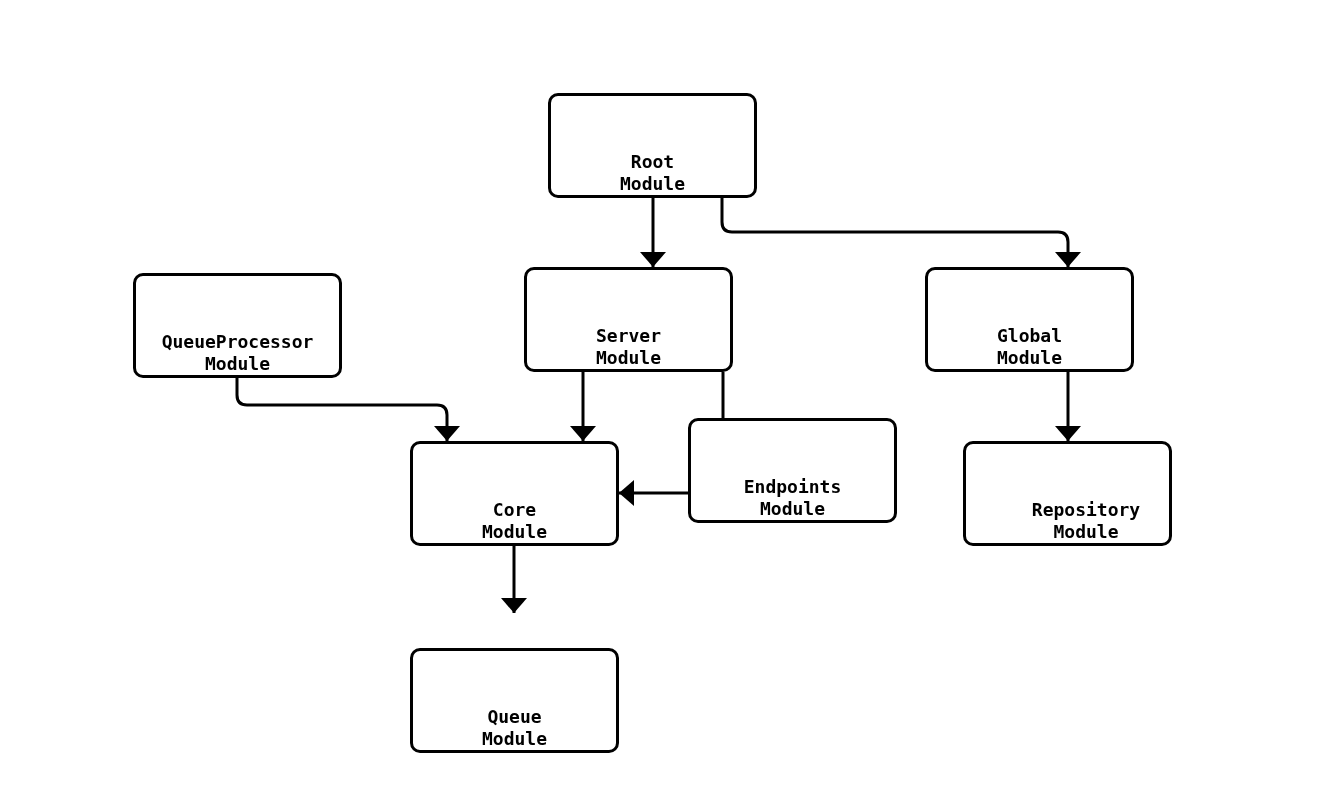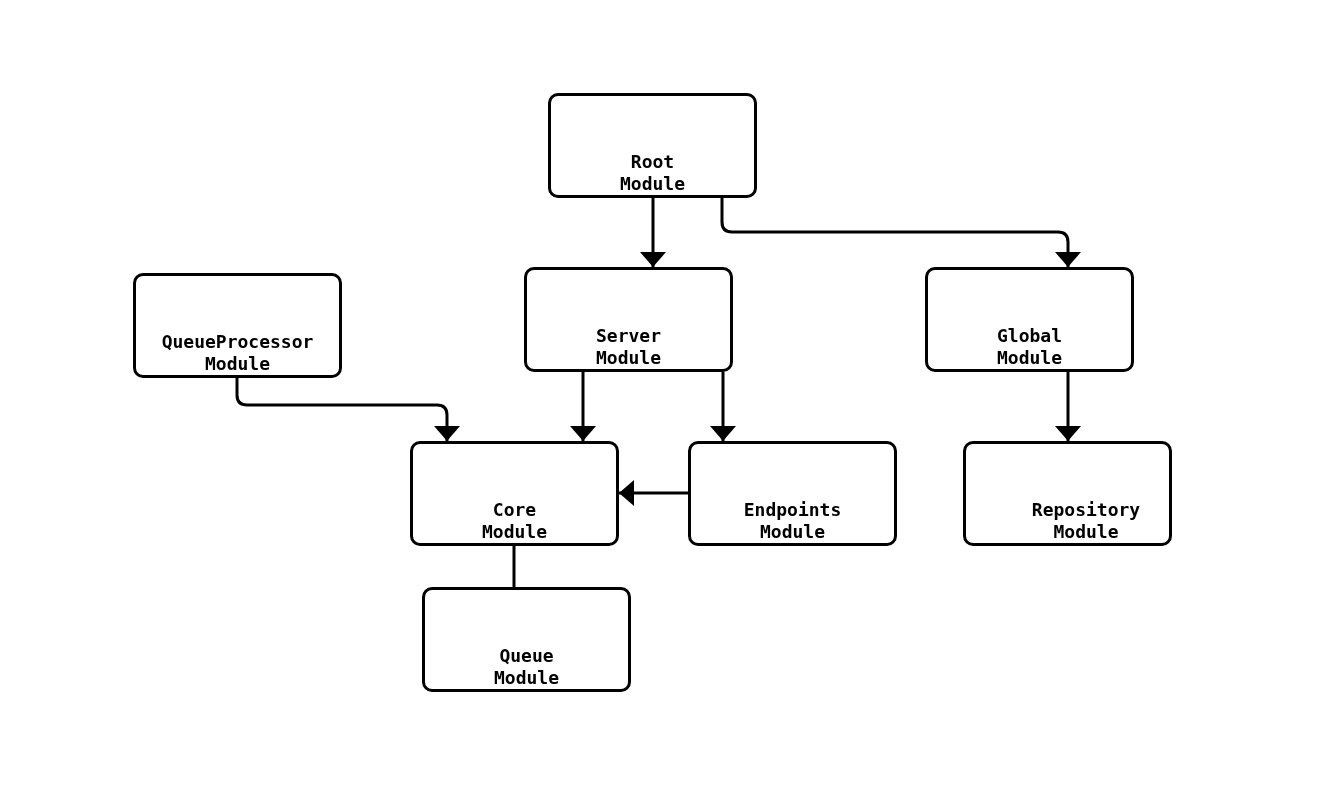--- a/index.html
+++ b/index.html
@@ -44,23 +44,23 @@
     font-size: 18px;
     line-height: 22px;
     font-weight: 700;
     color: #000000;
   }
   .n-root          { left: 548px; top: 93px;  }
   .n-queueprocessor{ left: 133px; top: 273px; }
   .n-server        { left: 524px; top: 267px; }
   .n-global        { left: 909px; top: 267px; margin-left: 16px; }
   .n-core          { left: 410px; top: 441px; }
-  .n-endpoints     { left: 688px; top: 441px; }
+  .n-endpoints     { left: 688px; top: 418px; }
   .n-repository    { left: 963px; top: 441px; padding-left: 37px; }
-  .n-queue         { left: 410px; top: 587px; margin-left: 12px; }
+  .n-queue         { left: 410px; top: 648px; }
 </style>
 </head>
 <body>
 
 <div class="canvas">
 
   <svg class="edges" viewBox="0 0 1337 809" xmlns="http://www.w3.org/2000/svg">
     <defs>
       <marker id="arrowhead" markerUnits="userSpaceOnUse" markerWidth="16" markerHeight="28" viewBox="0 0 16 28" refX="15" refY="14" orient="auto">
         <path d="M0,1 L15,14 L0,27 Z" fill="#000000"></path>

